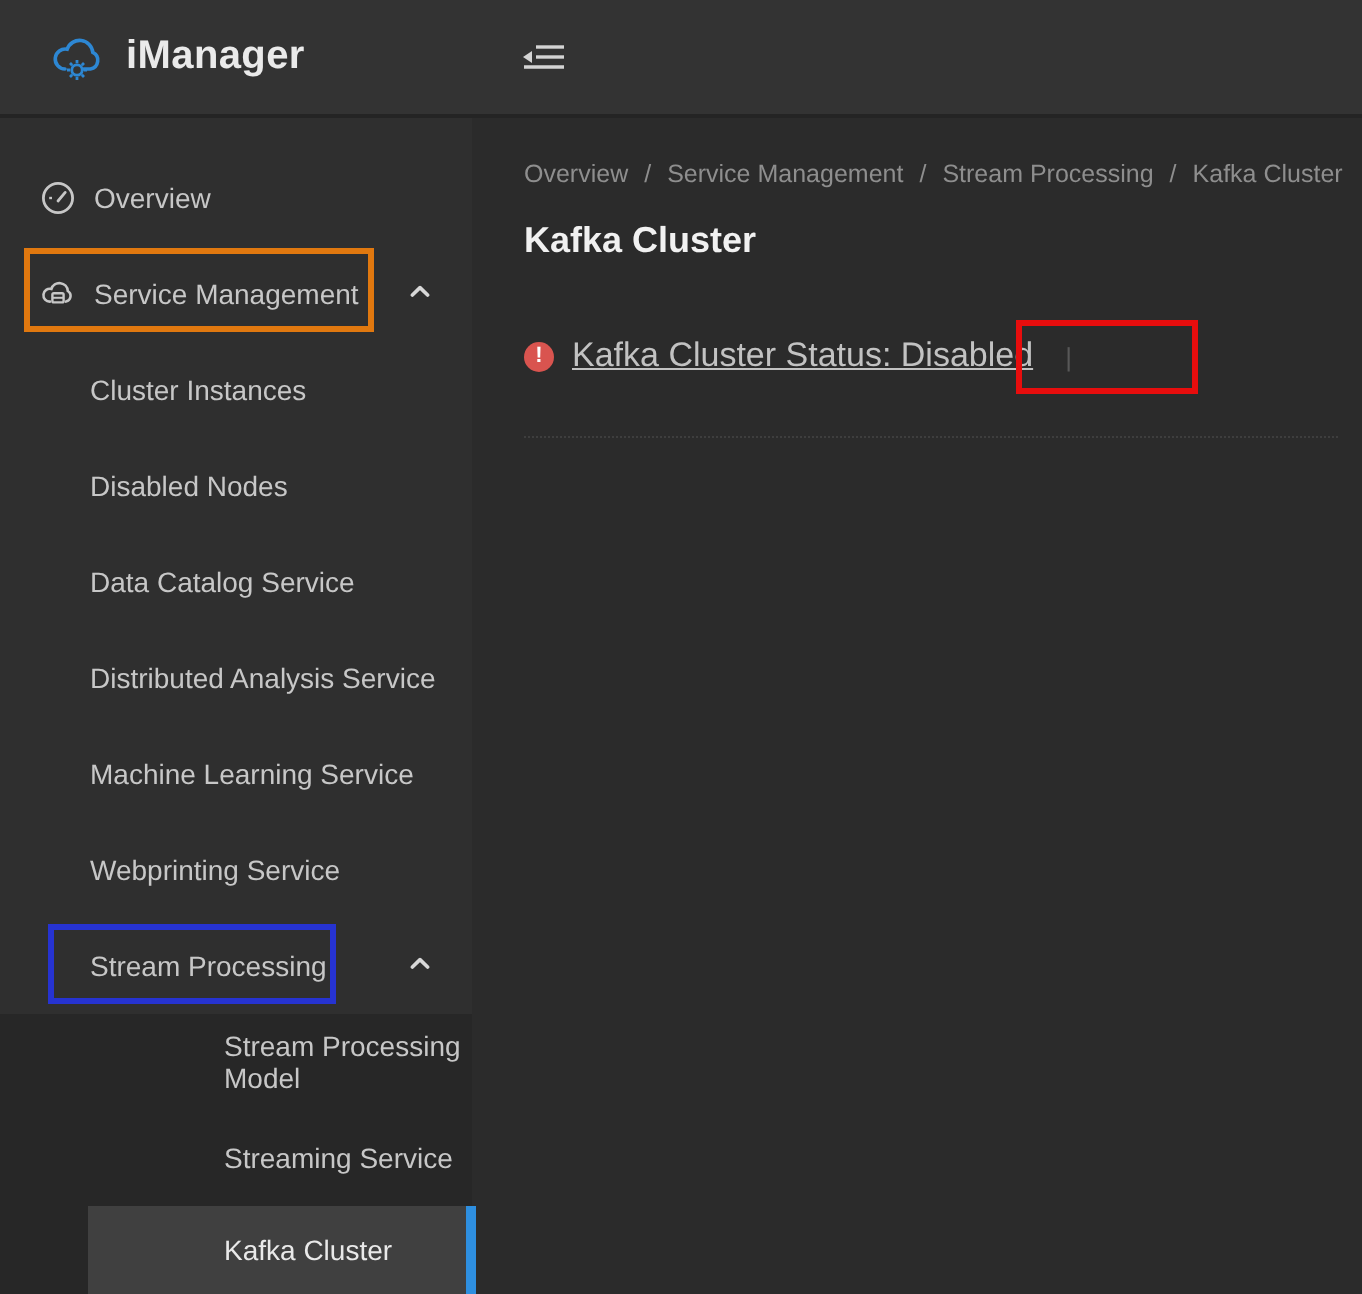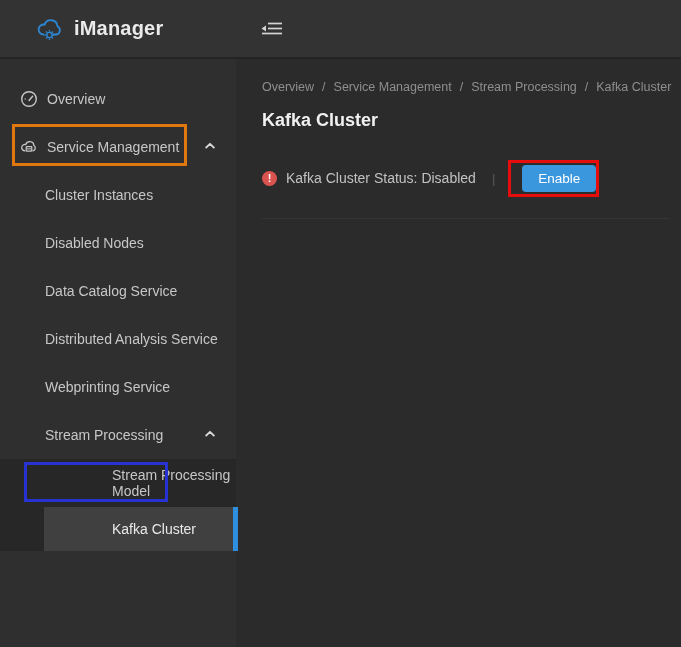--- a/index.html
+++ b/index.html
@@ -5,21 +5,21 @@
   * { margin:0; padding:0; box-sizing:border-box; }
   html,body { background:#1a1a1a; }
   .app {
     position:relative; width:681px; height:647px; overflow:hidden;
     background:#2b2b2b; font-family:"Liberation Sans", sans-serif;
     -webkit-font-smoothing:antialiased;
   }
   
   .sidebar-header {
     position:absolute; left:0; top:0; width:236px; height:57px;
-    background:#333333; display:flex; align-items:center; padding-left:35px;
+    background:#333333; display:flex; align-items:center; padding-left:24px;
   }
   .logo-wrap { width:30px; height:24px; display:flex; align-items:center; }
   .app-title { color:#eaeaea; font-size:20px; font-weight:bold; margin-left:9px; letter-spacing:0.2px; }
   .topbar {
     position:absolute; left:236px; top:0; width:445px; height:57px;
     background:#333333; display:flex; align-items:center; padding-left:25px;
   }
   .header-divider {
     position:absolute; left:0; top:57px; width:681px; height:2px; background:#242424;
   }
@@ -67,21 +67,21 @@
   }
   .status-row {
     position:absolute; left:26px; top:105px; height:28px;
     display:flex; align-items:center;
   }
   .status-icon {
     width:15px; height:15px; border-radius:50%; background:#d9544f;
     color:#ffffff; font-size:11px; font-weight:bold; line-height:15px;
     text-align:center; flex:0 0 auto;
   }
-  .status-text { color:#c2c2c2; font-size:14px; margin-left:9px; }
+  .status-text { color:#c2c2c2; font-size:17px; margin-left:9px;text-decoration:underline; }
   .status-sep { color:#585858; font-size:13px; margin-left:16px; }
   .enable-btn {
     margin-left:27px; width:74px; height:27px; background:#3a96dd; border:none;
     border-radius:4px; color:#ffffff; font-size:13.5px; cursor:pointer;
     font-family:"Liberation Sans", sans-serif;
   }
   .content-divider {
     position:absolute; left:26px; top:159px; width:407px; height:0;
     border-top:1px dotted #3e3e3e;
   }
@@ -154,35 +154,41 @@
     <div class="mi lvl2">
       <span class="lbl">Disabled Nodes</span>
     </div>
     <div class="mi lvl2">
       <span class="lbl">Data Catalog Service</span>
     </div>
     <div class="mi lvl2">
       <span class="lbl">Distributed Analysis Service</span>
     </div>
     <div class="mi lvl2">
+      <span class="lbl">Machine Learning Service</span>
+    </div>
+    <div class="mi lvl2">
       <span class="lbl">Webprinting Service</span>
     </div>
 
     <div class="mi lvl2">
       <span class="lbl">Stream Processing</span>
       <span class="chevron">
         <svg width="10" height="7" viewBox="0 0 10 7">
             <path d="M1.2 5.5 L5 1.8 L8.8 5.5" fill="none" stroke="#d8d8d8" stroke-width="1.8" stroke-linecap="round" stroke-linejoin="round"></path>
           </svg>
       </span>
     </div>
 
     <div class="submenu">
       <div class="mi lvl3">
         <span class="lbl">Stream Processing Model</span>
+      </div>
+      <div class="mi lvl3">
+        <span class="lbl">Streaming Service</span>
       </div>
       <div class="mi lvl3 active">
         <span class="lbl">Kafka Cluster</span>
       </div>
     </div>
   </nav>
 
   <div class="content">
     <div class="breadcrumb">
       <span class="bc-item">Overview</span>
@@ -193,21 +199,20 @@
       <span class="sep">/</span>
       <span class="bc-item">Kafka Cluster</span>
     </div>
 
     <div class="page-title">Kafka Cluster</div>
 
     <div class="status-row">
       <span class="status-icon">!</span>
       <span class="status-text">Kafka Cluster Status: Disabled</span>
       <span class="status-sep">|</span>
-      <button class="enable-btn">Enable</button>
     </div>
 
     <div class="content-divider"></div>
   </div>
 
   <div class="ann ann-orange"></div>
   <div class="ann ann-blue"></div>
   <div class="ann ann-red"></div>
 
 </div>

